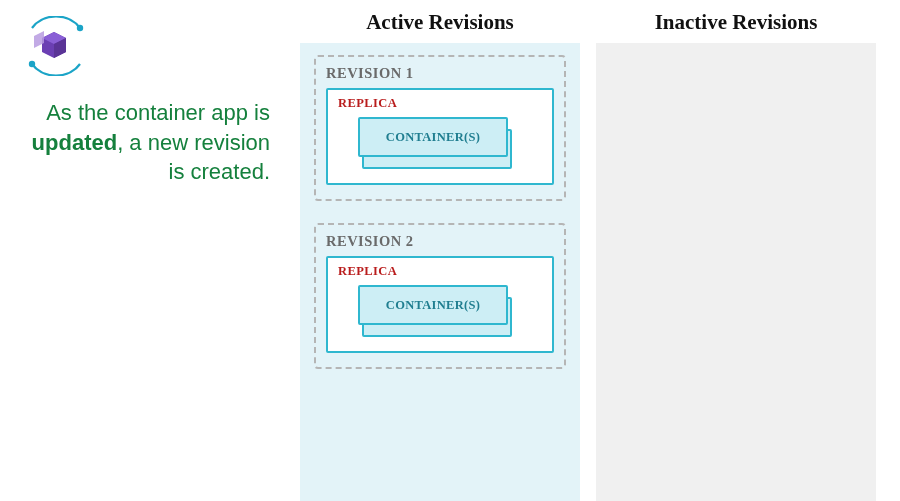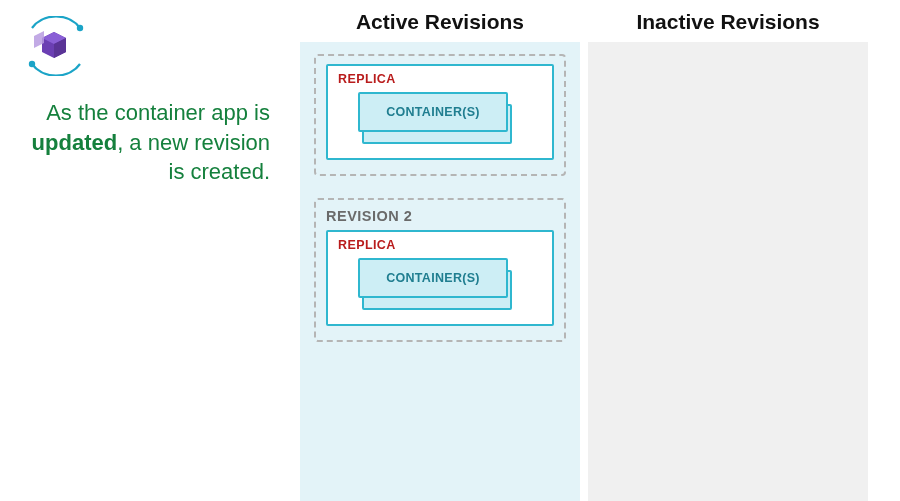--- a/index.html
+++ b/index.html
@@ -32,21 +32,22 @@
     color: #15803d;
     text-align: right;
     line-height: 1.35;
     margin-top: 22px;
     padding-right: 6px;
   }
   .desc .emph { font-weight: 700; }
   .columns {
     flex: 1;
     display: flex;
-    gap: 8px;
+    gap: 16px;
+    font-family: Liberation Serif, serif;
   }
   .panel {
     width: 280px;
     display: flex;
     flex-direction: column;
   }
   .panel-heading {
     text-align: center;
     font-size: 21px;
     font-weight: 700;
@@ -139,20 +140,21 @@
     </p>
   </div>
 
   <div class="columns">
 
     <div class="panel active">
       <div class="panel-heading">Active Revisions</div>
       <div class="panel-body">
 
         <div class="revision">
+          <div class="rev-label">REVISION 1</div>
           <div class="replica">
             <div class="rep-label">REPLICA</div>
             <div class="stack">
               <div class="shadow-box"></div>
               <div class="front-box">CONTAINER(S)</div>
             </div>
           </div>
         </div>
 
         <div class="revision">

